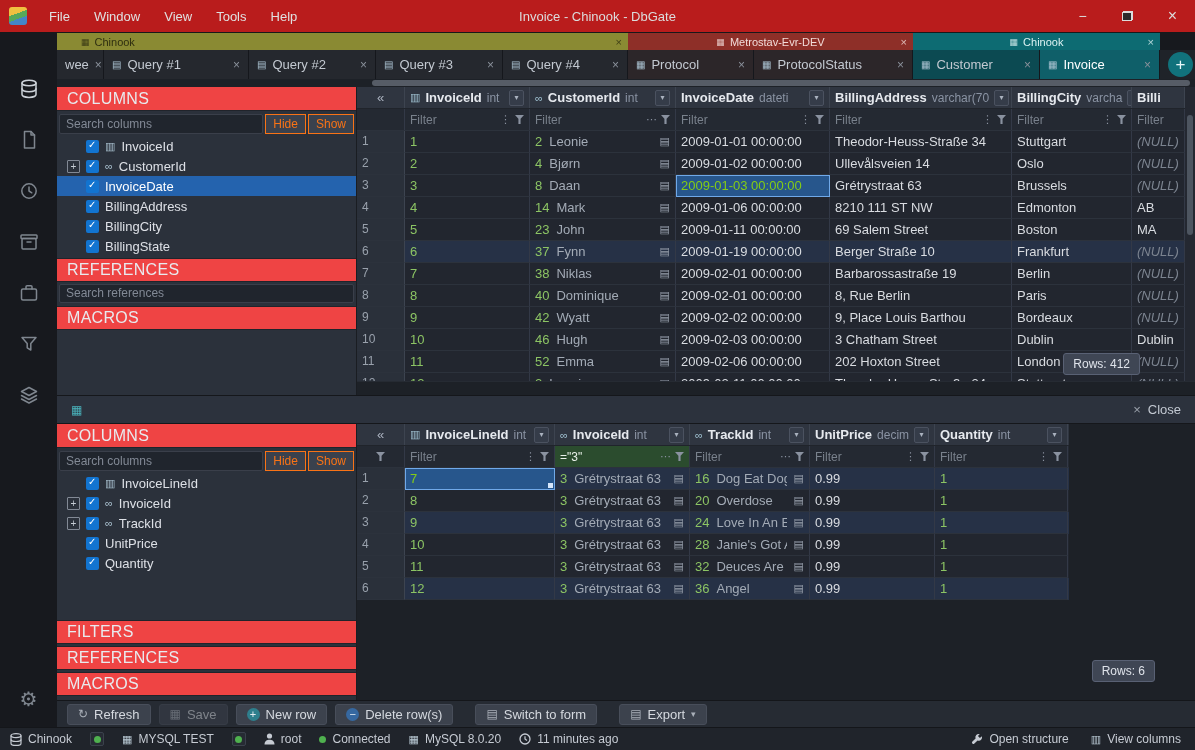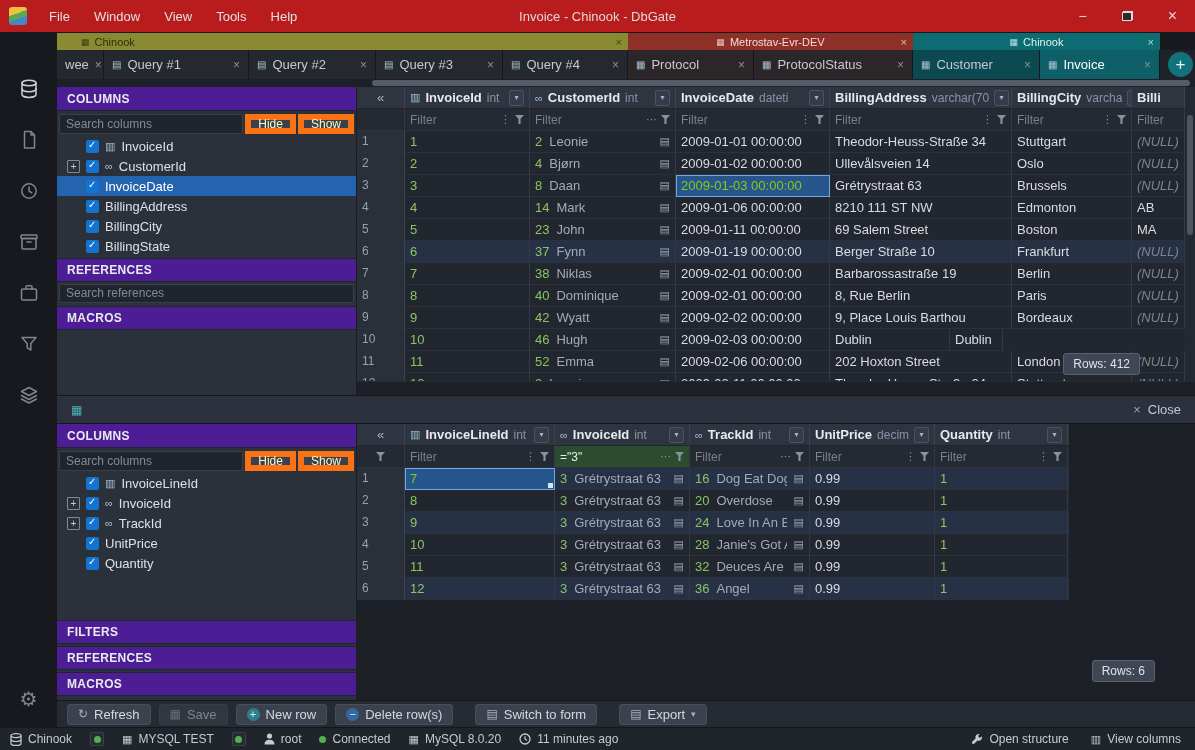--- a/index.html
+++ b/index.html
@@ -54,28 +54,28 @@
 .rail{position:absolute;left:0;top:33px;width:57px;height:694px;background:#17191e;
   display:flex;flex-direction:column;align-items:center;padding-top:45px;gap:29px}
 .rail .ricon{width:22px;height:22px;flex:none;display:flex;align-items:center;justify-content:center}
 .rail svg{stroke:#7f868f;stroke-width:1.5;fill:none;stroke-linejoin:round;stroke-linecap:round}
 .rail .ricon.bright svg{stroke:#cdd2d9}
 .gearglyph{font-size:20px;color:#7f868f;margin-top:auto;margin-bottom:16px}
 
 
 .side{width:300px;flex:none;background:#2b313b;display:flex;flex-direction:column;overflow:hidden;
   border-right:1px solid #1a1d22}
-.sechead{height:24px;flex:none;background:#4c1d95;display:flex;align-items:center;padding:0 10px;
-  font-size:12px;font-weight:bold;color:#e8eaee;letter-spacing:.3px;border-bottom:1px solid #20242b}
+.sechead{height:24px;flex:none;background:#ef4444;display:flex;align-items:center;padding:0 10px;
+  font-size:16px;font-weight:normal;color:#e8eaee;letter-spacing:.3px;border-bottom:1px solid #20242b}
 .sechead.mt{margin-top:2px;border-top:1px solid #20242b}
 .searchrow{height:25px;flex:none;display:flex;align-items:center;gap:2px;padding:2px 2px;background:#2b313b}
 .searchrow input{flex:1;height:20px;background:#20252d;border:1px solid #3a3f4a;border-radius:2px;
   color:#b9bfc8;font-size:12px;padding:0 6px;font-family:"Liberation Sans",sans-serif;outline:none}
 .searchrow input::placeholder{color:#828995}
-.sbtn{height:20px;padding:0 7px;background:#3a414d;border:6px solid #f97316;color:#fef9c3;
+.sbtn{height:20px;padding:0 7px;background:#3a414d;border:1px solid #f97316;color:#f97316;
   font-size:12px;display:flex;align-items:center;flex:none}
 .tree{flex:none;overflow:hidden}
 .trow{height:20px;display:flex;align-items:center;gap:6px;padding:0 0 0 10px;font-size:13px;
   color:#dde0e6;white-space:nowrap}
 .trow.sel{background:#2463ae;color:#fff}
 .exp{width:13px;height:13px;flex:none;border:1px solid #828995;color:#c6ccd4;font-size:10px;
   line-height:11px;text-align:center;border-radius:1px}
 .exp.ph{visibility:hidden}
 .cb{width:13px;height:13px;flex:none;background:#1274d0;border-radius:2px;position:relative}
 .cb::after{content:"✓";position:absolute;left:2px;top:-1px;font-size:10px;color:#fff}
@@ -552,20 +552,21 @@
           </div>
           <div class="grow">
             <div class="gc gut">10</div>
             <div class="gc c0 num">10</div>
             <div class="gc c1 fk">
               <span class="num">46</span>
               <span class="fkn">Hugh</span>
               <span class="fki">▤</span>
             </div>
             <div class="gc c2">2009-02-03 00:00:00</div>
+            <div class="gc c3">3 Chatham Street</div>
             <div class="gc c4">Dublin</div>
             <div class="gc c5">Dublin</div>
           </div>
           <div class="grow">
             <div class="gc gut">11</div>
             <div class="gc c0 num">11</div>
             <div class="gc c1 fk">
               <span class="num">52</span>
               <span class="fkn">Emma</span>
               <span class="fki">▤</span>

